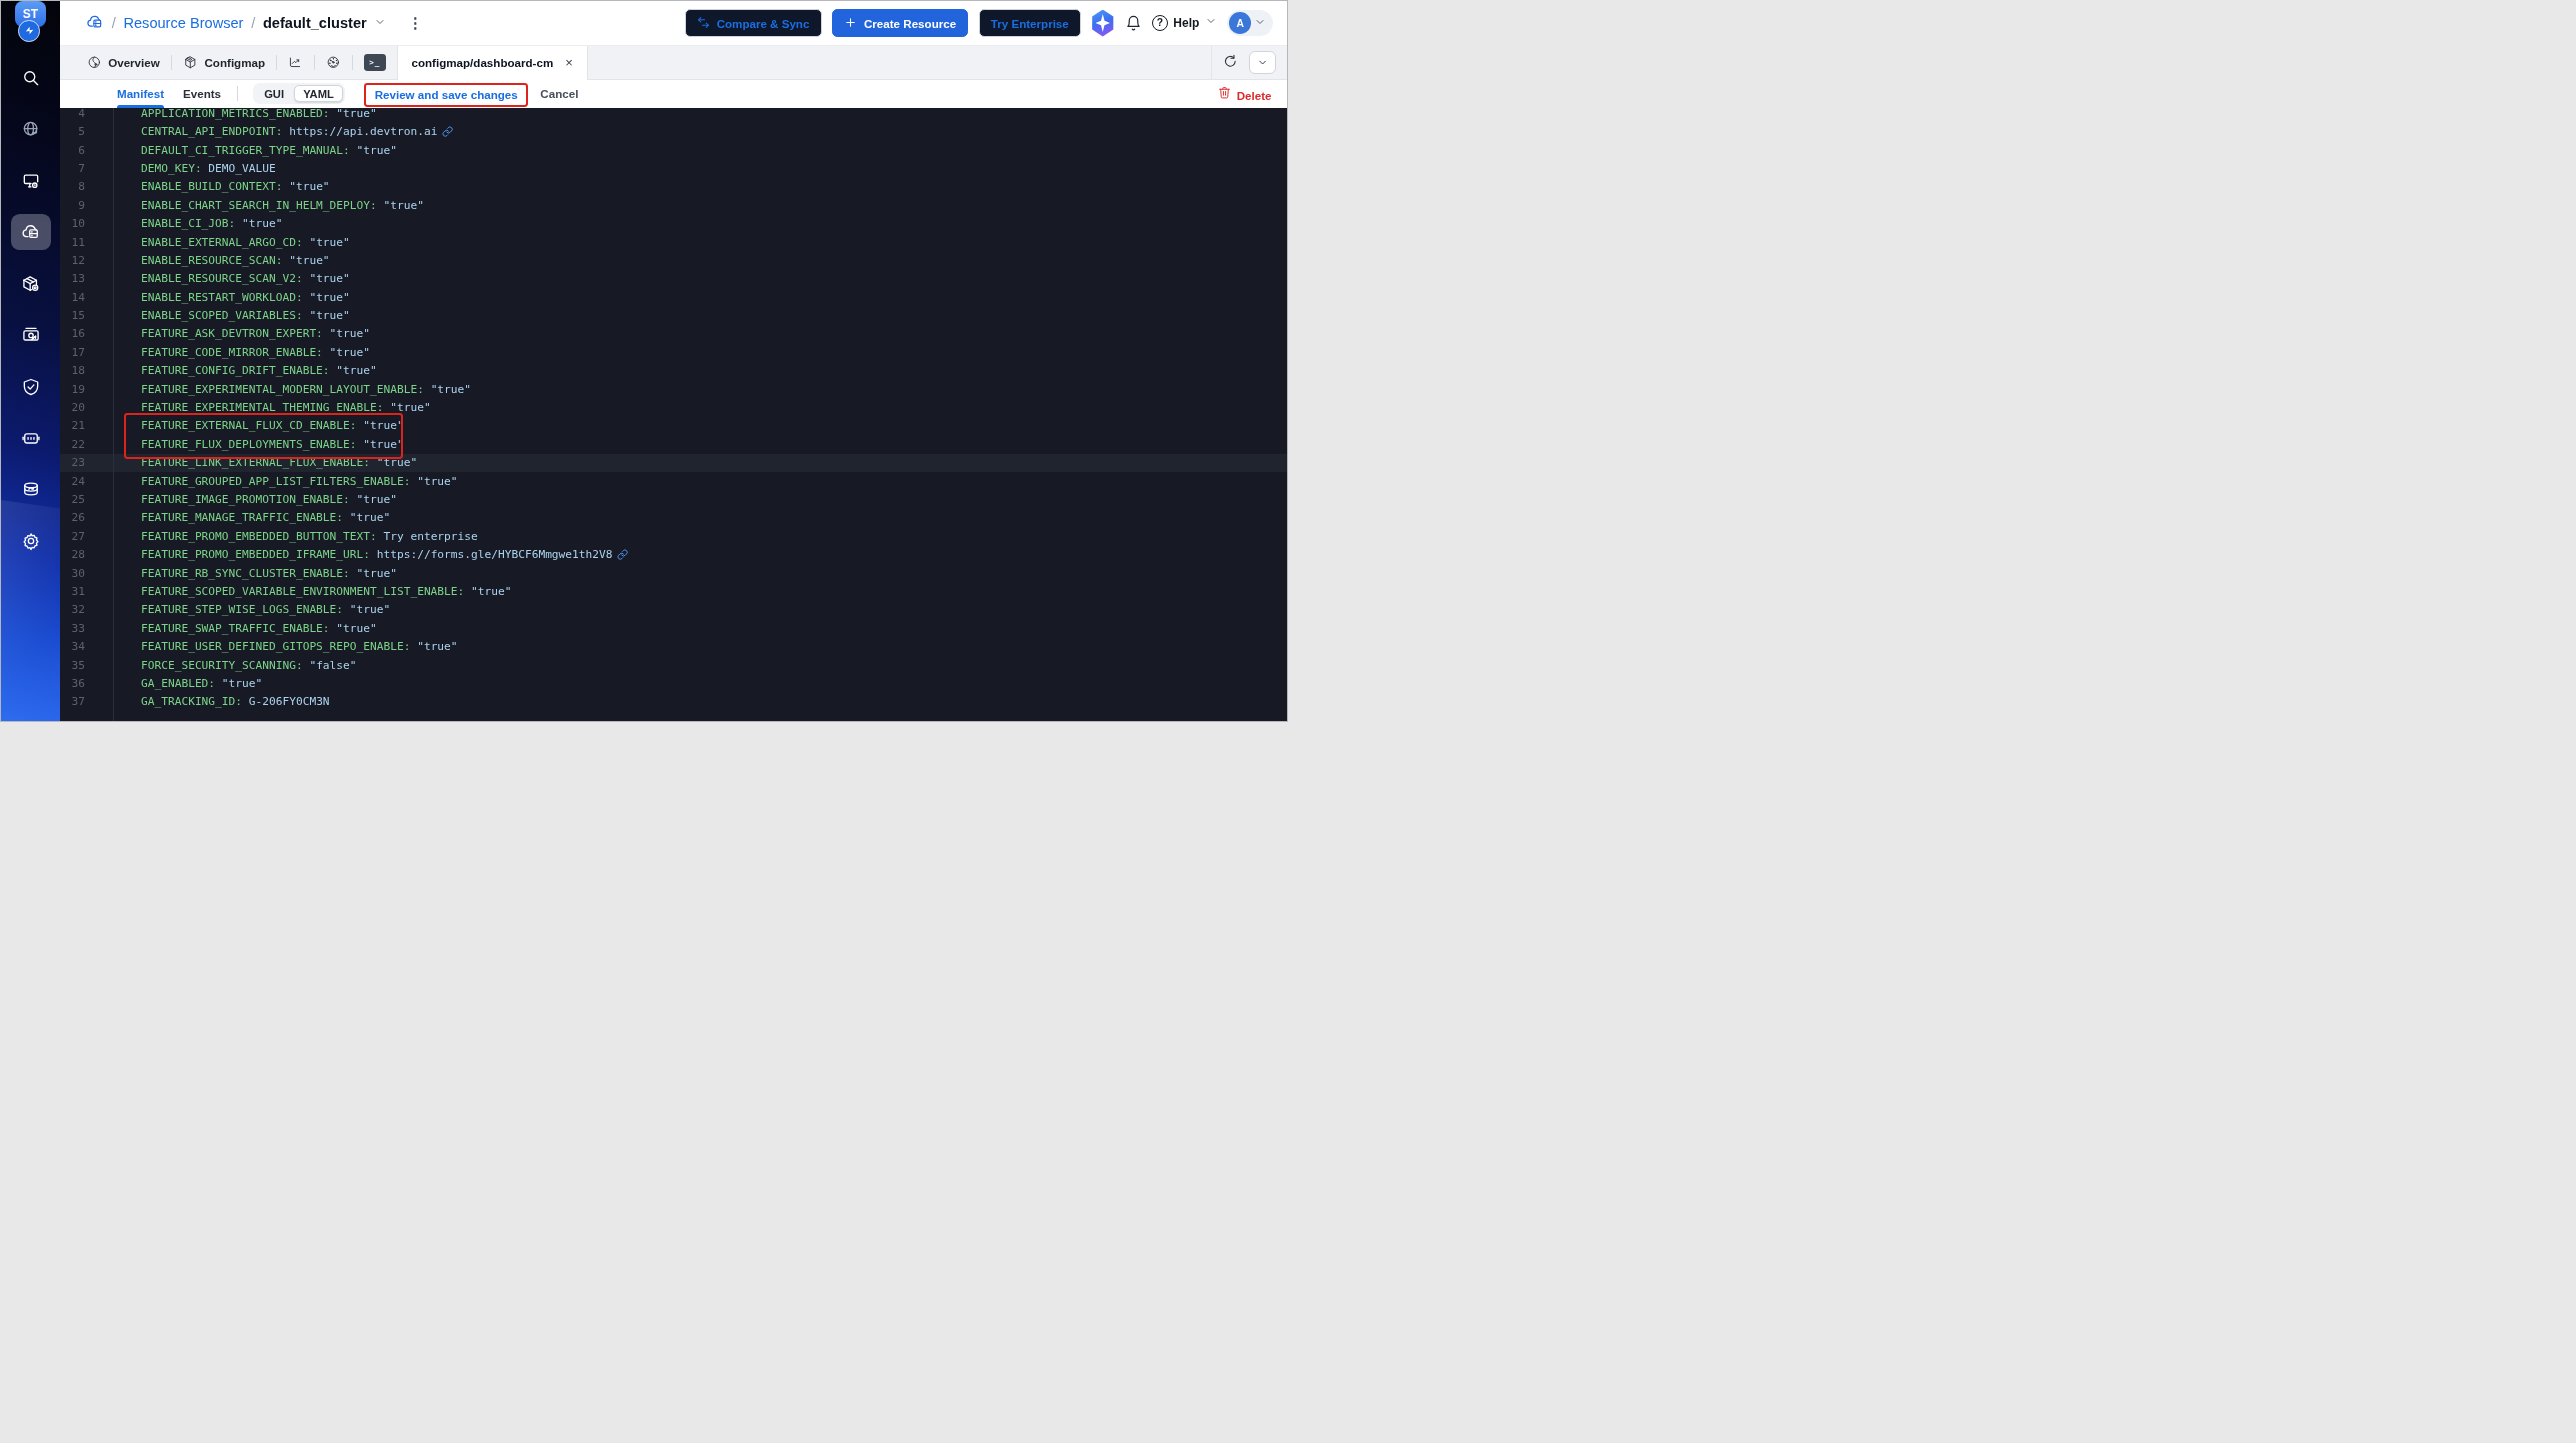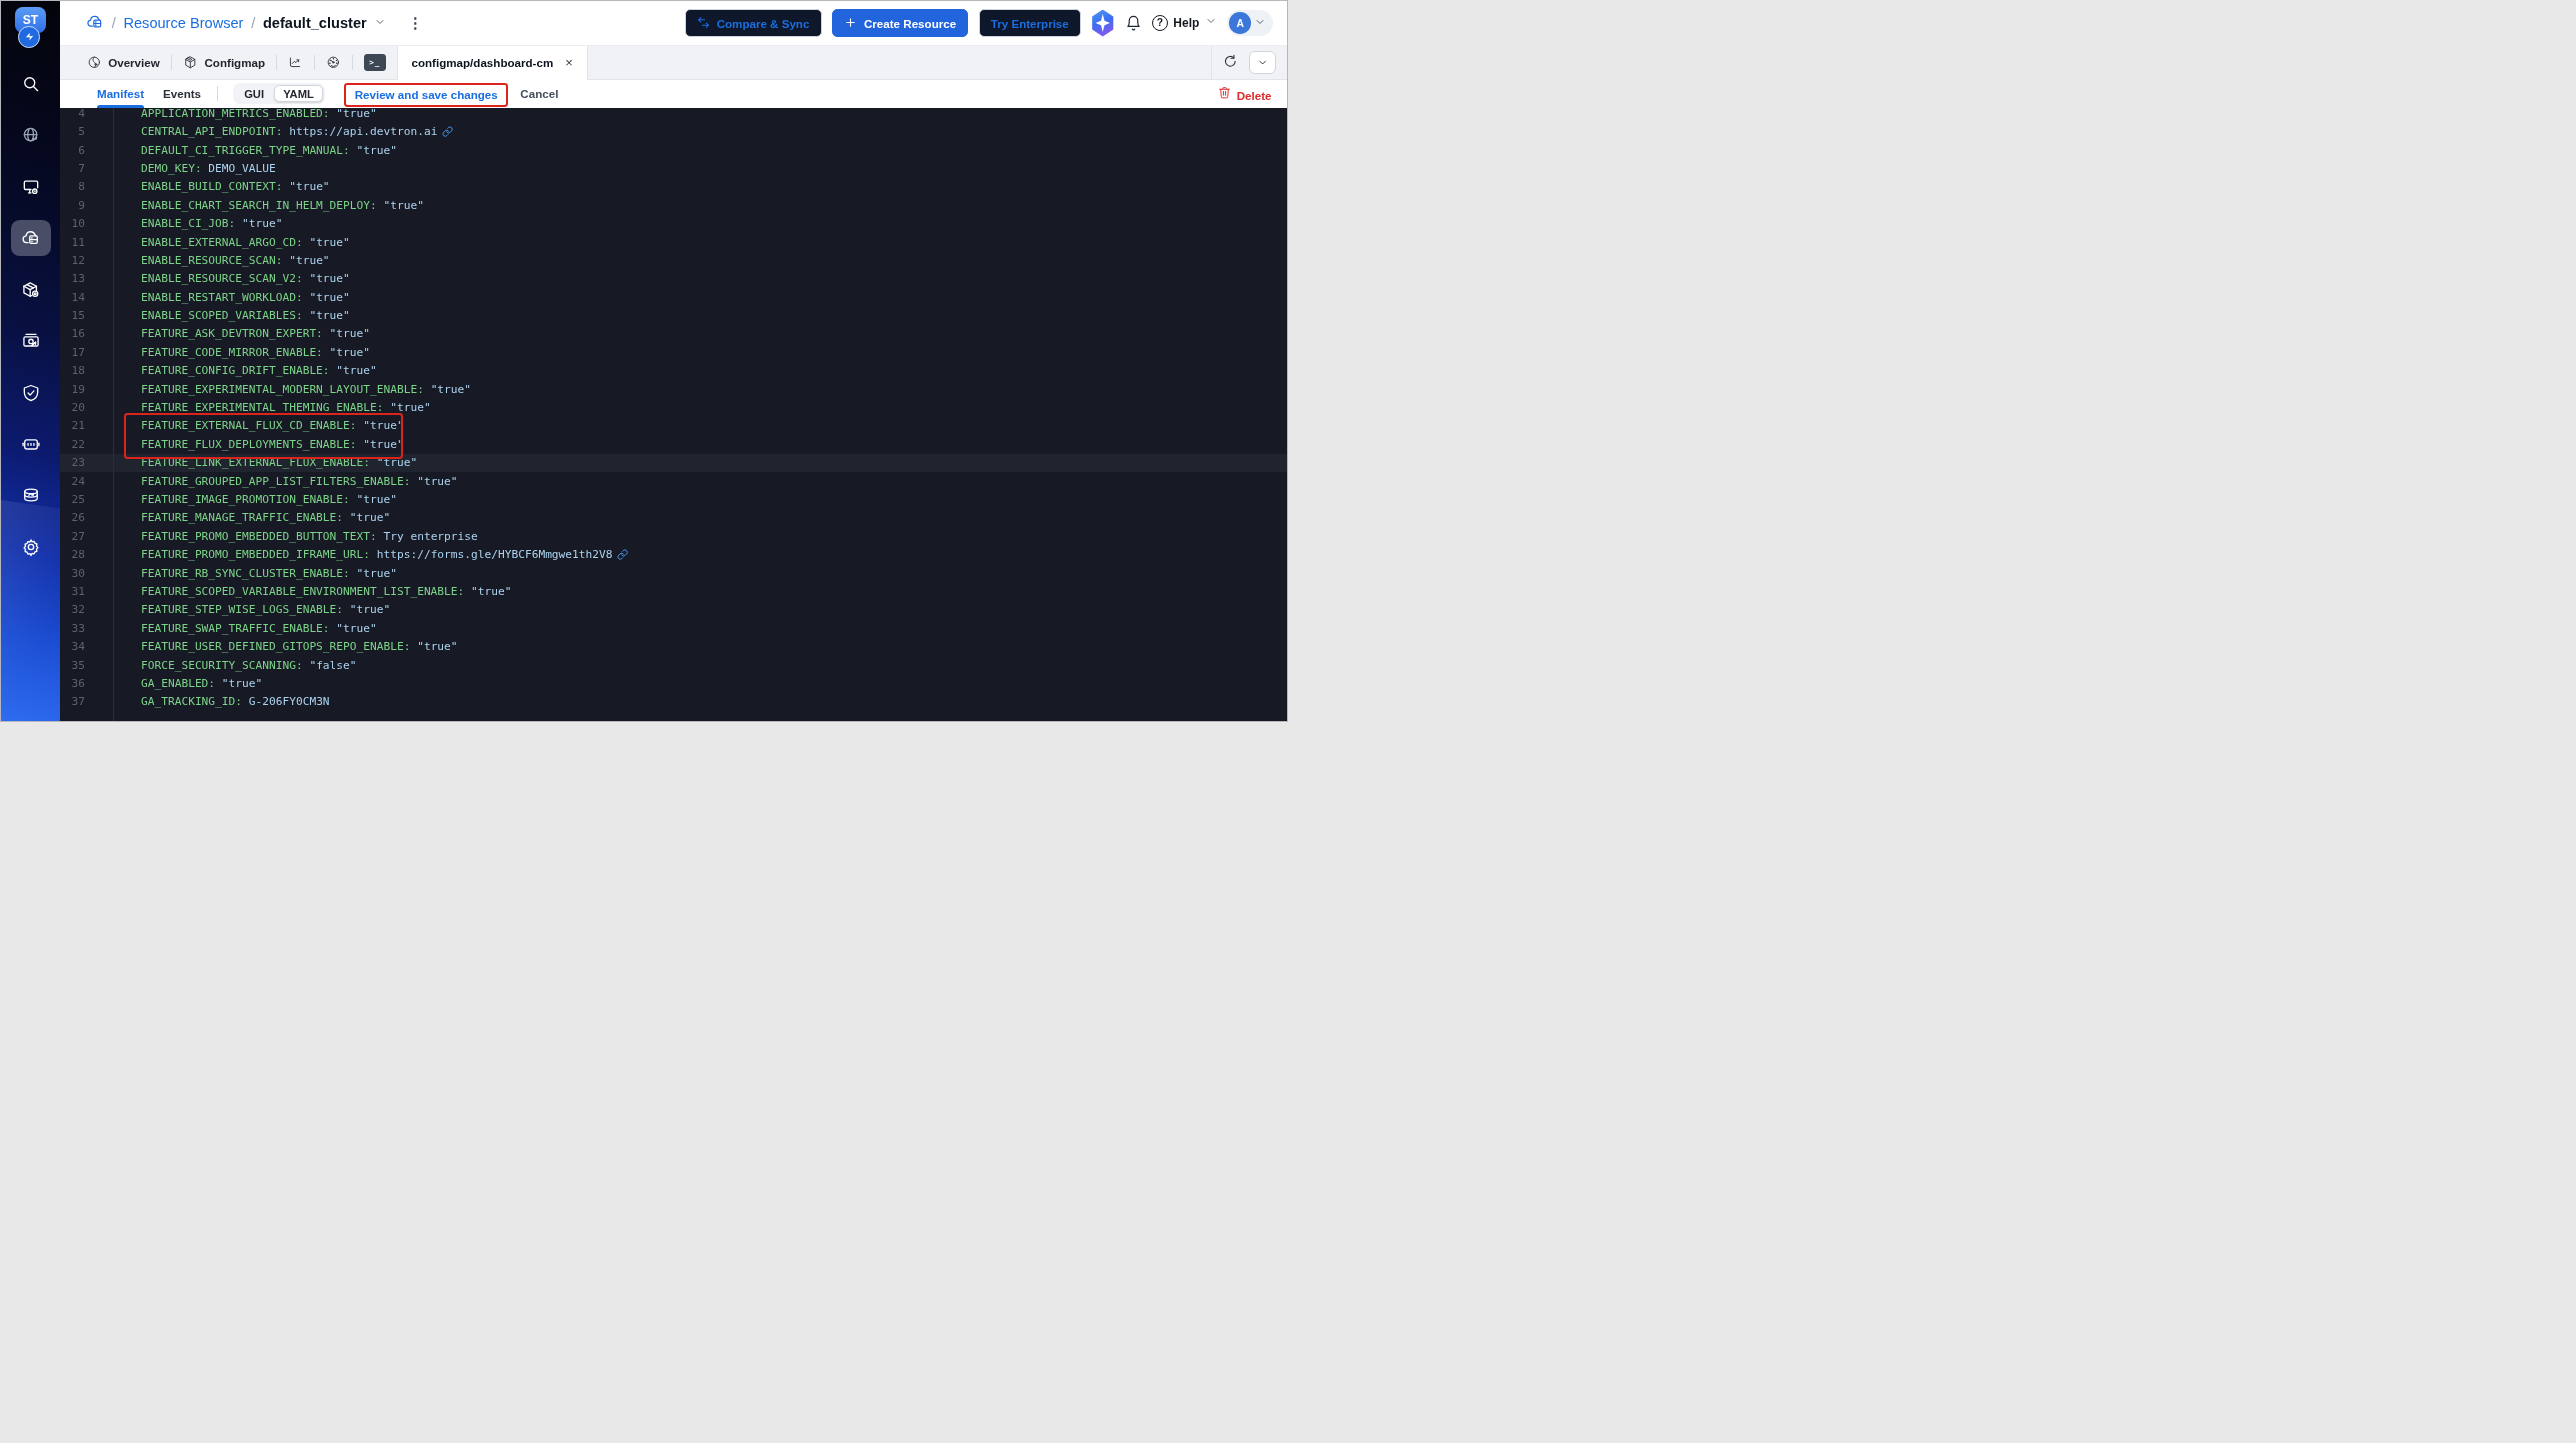--- a/index.html
+++ b/index.html
@@ -13,21 +13,21 @@
 
   
   .sidebar {
     width:59px; flex:0 0 59px; position:relative; overflow:hidden;
     background:linear-gradient(196deg,#03040a 0%,#05081f 22%,#081040 45%,#0c1a6e 62%,#1130ab 76%,#1d4fd4 88%,#2e6cf0 100%);
     display:flex; flex-direction:column; align-items:center;
   }
   .sidebar::after{ content:""; position:absolute; left:-26px; bottom:-8.6px; width:120px; height:224px;
     background:linear-gradient(115deg, rgba(255,255,255,0.10) 0%, rgba(255,255,255,0.02) 45%, transparent 60%);
     transform:rotate(8deg); pointer-events:none; }
-  .logo-wrap { position:relative; width:38px; height:50px; margin-top:6px; }
+  .logo-wrap { position:relative; width:38px; height:50px; }
   .logo-sq { width:31px; height:26px; margin-left:3.4px; border-radius:7.7px;
     background:linear-gradient(180deg,#5b9cf5,#2e6fe8); color:#fff; font-weight:bold; font-size:12px;
     display:flex; align-items:center; justify-content:center; box-shadow:0 0.9px 1.7px rgba(0,0,0,.5); }
   .logo-circle { position:absolute; left:6.9px; top:19px; width:21.5px; height:21.5px; border-radius:50%;
     background:#1f6ae0; border:1.7px solid #cfe2fb; display:flex; align-items:center; justify-content:center; }
   .logo-circle svg { width:11.2px; height:11.2px; }
   .nav { display:flex; flex-direction:column; align-items:center; margin-top:8.6px; width:100%; }
   .nav-item { width:40px; height:36px; margin-bottom:15.5px; border-radius:8.6px;
     display:flex; align-items:center; justify-content:center; cursor:pointer; }
   .nav-item.active { background:rgba(255,255,255,0.27); }
@@ -85,21 +85,21 @@
   .tab-active-label { font-size:11.6px; font-weight:700; color:#0d1420; }
   .tab-close { font-size:13px; color:#39404c; cursor:pointer; line-height:1; }
   .tab-right { margin-left:auto; border-left:0.9px solid #e1e4e9; display:flex; align-items:center; gap:11.2px; padding:0 11.2px; }
   .refresh-btn svg { width:14.6px; height:14.6px; stroke:#2c323c; fill:none; stroke-width:1.8; stroke-linecap:round; stroke-linejoin:round; }
   .chev-box { width:27px; height:22.4px; border:0.9px solid #d0d5dd; border-radius:6px; background:#fff;
     display:flex; align-items:center; justify-content:center; cursor:pointer; }
   .chev-box svg { width:11.2px; height:11.2px; stroke:#2c323c; fill:none; stroke-width:2; stroke-linecap:round; stroke-linejoin:round; }
 
   
   .toolbar { height:27.5px; flex:0 0 27.5px; background:#fff; display:flex; align-items:center;
-    padding-left:37px; position:relative; z-index:5; }
+    padding-left:37px; position:relative; z-index:5;margin-left:20px; }
   .tb-tab { font-size:11.6px; font-weight:600; color:#2a2f38; cursor:pointer; height:100%;
     display:flex; align-items:center; position:relative; }
   .tb-tab.selected { color:#1a6ee0; }
   .tb-tab.selected::after { content:""; position:absolute; left:0; right:0; bottom:0; height:2.6px;
     border-radius:2.6px 2.6px 0 0; background:#1a6ee0; }
   .tb-gap { width:19px; }
   .tb-divider { width:0.9px; height:14.6px; background:#d6dae0; margin:0 15.5px; }
   .segment { background:#f1f3f6; border-radius:6.9px; padding:1.7px; display:flex; align-items:center; }
   .seg { padding:2.6px 9.5px; font-size:11.2px; font-weight:600; color:#21262e; cursor:pointer; border-radius:5.2px; }
   .seg.selected { background:#fff; border:0.9px solid #d0d5dd; box-shadow:0 0.9px 1.7px rgba(16,24,40,.12); padding:1.7px 8.6px; }

